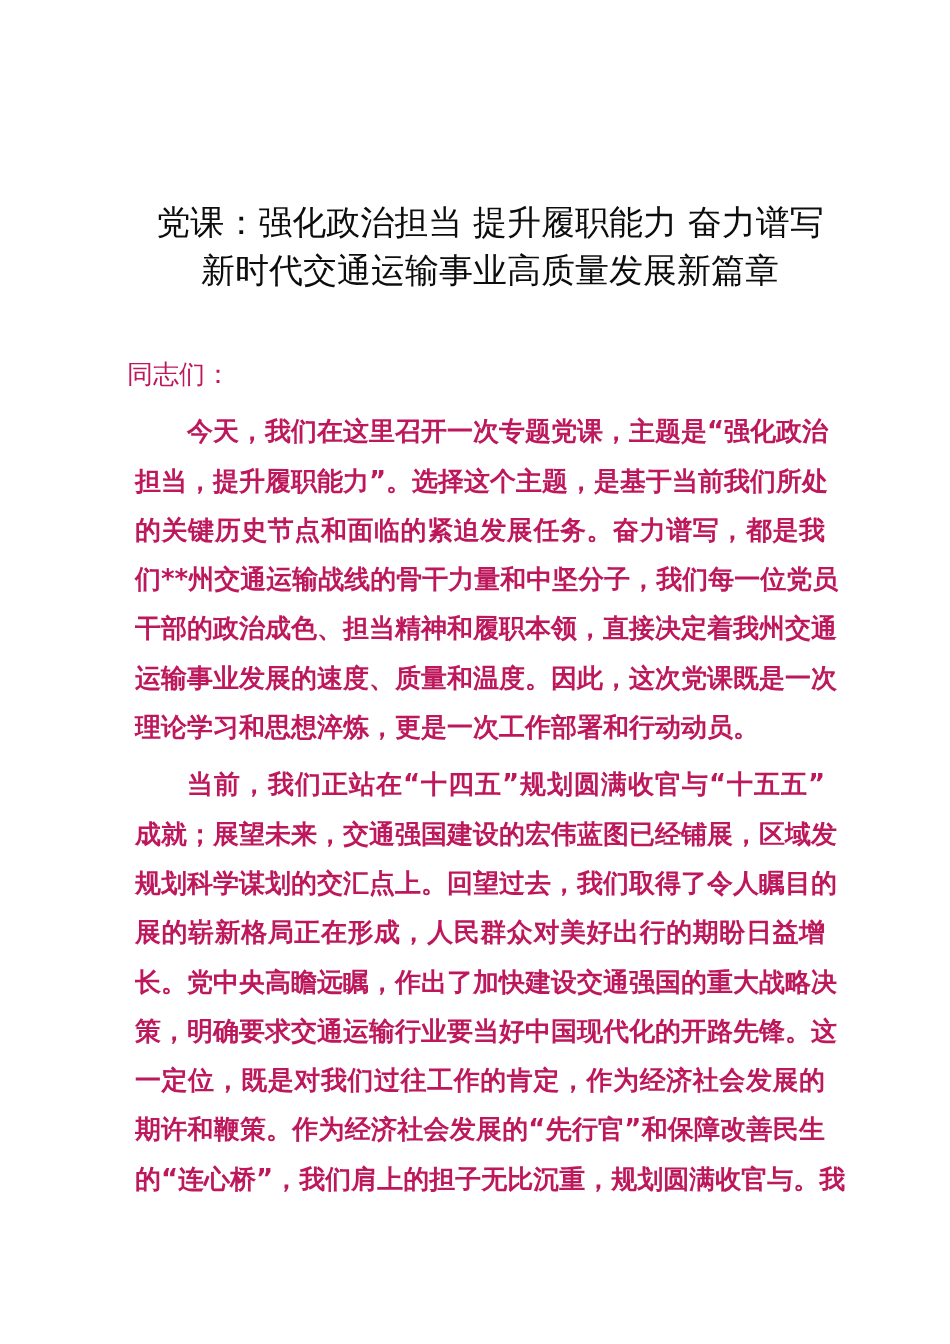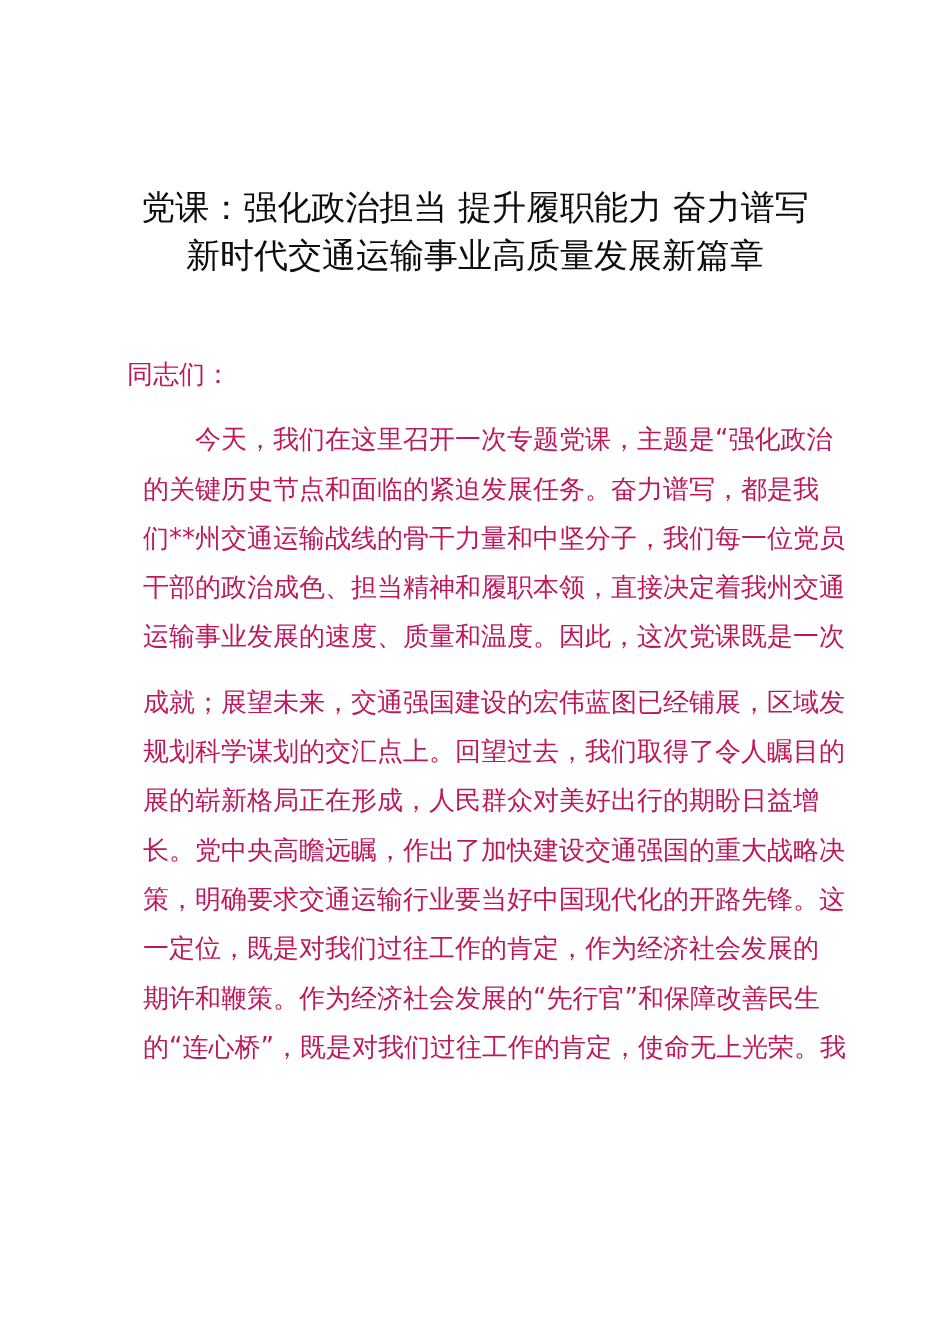--- a/index.html
+++ b/index.html
@@ -27,44 +27,45 @@
       position: absolute;
       left: 100px;
       width: 750px;
       top: 183px;
       text-align: center;
       font-size: 34px;
       line-height: 48px;
       letter-spacing: 0px;
       color: #0d0d0d;
       font-weight: normal;
-      margin: 0;
+      margin: 15px;
     }
     .title .line {
       display: block;
       white-space: nowrap;
     }
     .body-text {
       position: absolute;
       left: 127px;
       top: 350px;
       width: 706px;
       font-size: 26px;
       line-height: 49.3px;
       color: #be185d;
     }
     .salutation {
       display: block;
       white-space: nowrap;
     }
     .para {
-      margin: 16px;
+      margin: 8px;
       text-align: justify;
       text-align-last: left;
       text-indent: 52px;
+      font-weight: bold;
     }
     .para .ln {
       display: block;
       white-space: nowrap;
       text-align: justify;
       text-align-last: justify;
     }
     .para .ln.first {
       padding-left: 52px;
     }
@@ -81,31 +82,34 @@
   <h1 class="title">
     <span class="line">党课：强化政治担当 提升履职能力 奋力谱写</span>
     <span class="line">新时代交通运输事业高质量发展新篇章</span>
   </h1>
 
   <div class="body-text">
     <span class="salutation">同志们：</span>
 
     <p class="para">
       <span class="ln first">今天，我们在这里召开一次专题党课，主题是“强化政治</span>
+      <span class="ln">担当，提升履职能力”。选择这个主题，是基于当前我们所处</span>
       <span class="ln">的关键历史节点和面临的紧迫发展任务。奋力谱写，都是我</span>
       <span class="ln">们**州交通运输战线的骨干力量和中坚分子，我们每一位党员</span>
       <span class="ln">干部的政治成色、担当精神和履职本领，直接决定着我州交通</span>
       <span class="ln">运输事业发展的速度、质量和温度。因此，这次党课既是一次</span>
+      <span class="ln last">理论学习和思想淬炼，更是一次工作部署和行动动员。</span>
     </p>
 
     <p class="para">
+      <span class="ln first">当前，我们正站在“十四五”规划圆满收官与“十五五”</span>
       <span class="ln">成就；展望未来，交通强国建设的宏伟蓝图已经铺展，区域发</span>
       <span class="ln">规划科学谋划的交汇点上。回望过去，我们取得了令人瞩目的</span>
       <span class="ln">展的崭新格局正在形成，人民群众对美好出行的期盼日益增</span>
       <span class="ln">长。党中央高瞻远瞩，作出了加快建设交通强国的重大战略决</span>
       <span class="ln">策，明确要求交通运输行业要当好中国现代化的开路先锋。这</span>
       <span class="ln">一定位，既是对我们过往工作的肯定，作为经济社会发展的</span>
       <span class="ln">期许和鞭策。作为经济社会发展的“先行官”和保障改善民生</span>
-      <span class="ln">的“连心桥”，既是对我们过往工作的肯定，使命无上光荣。我</span>
+      <span class="ln">的“连心桥”，我们肩上的担子无比沉重，规划圆满收官与。我</span>
     </p>
   </div>
 
 </div>
 
 </body></html>

